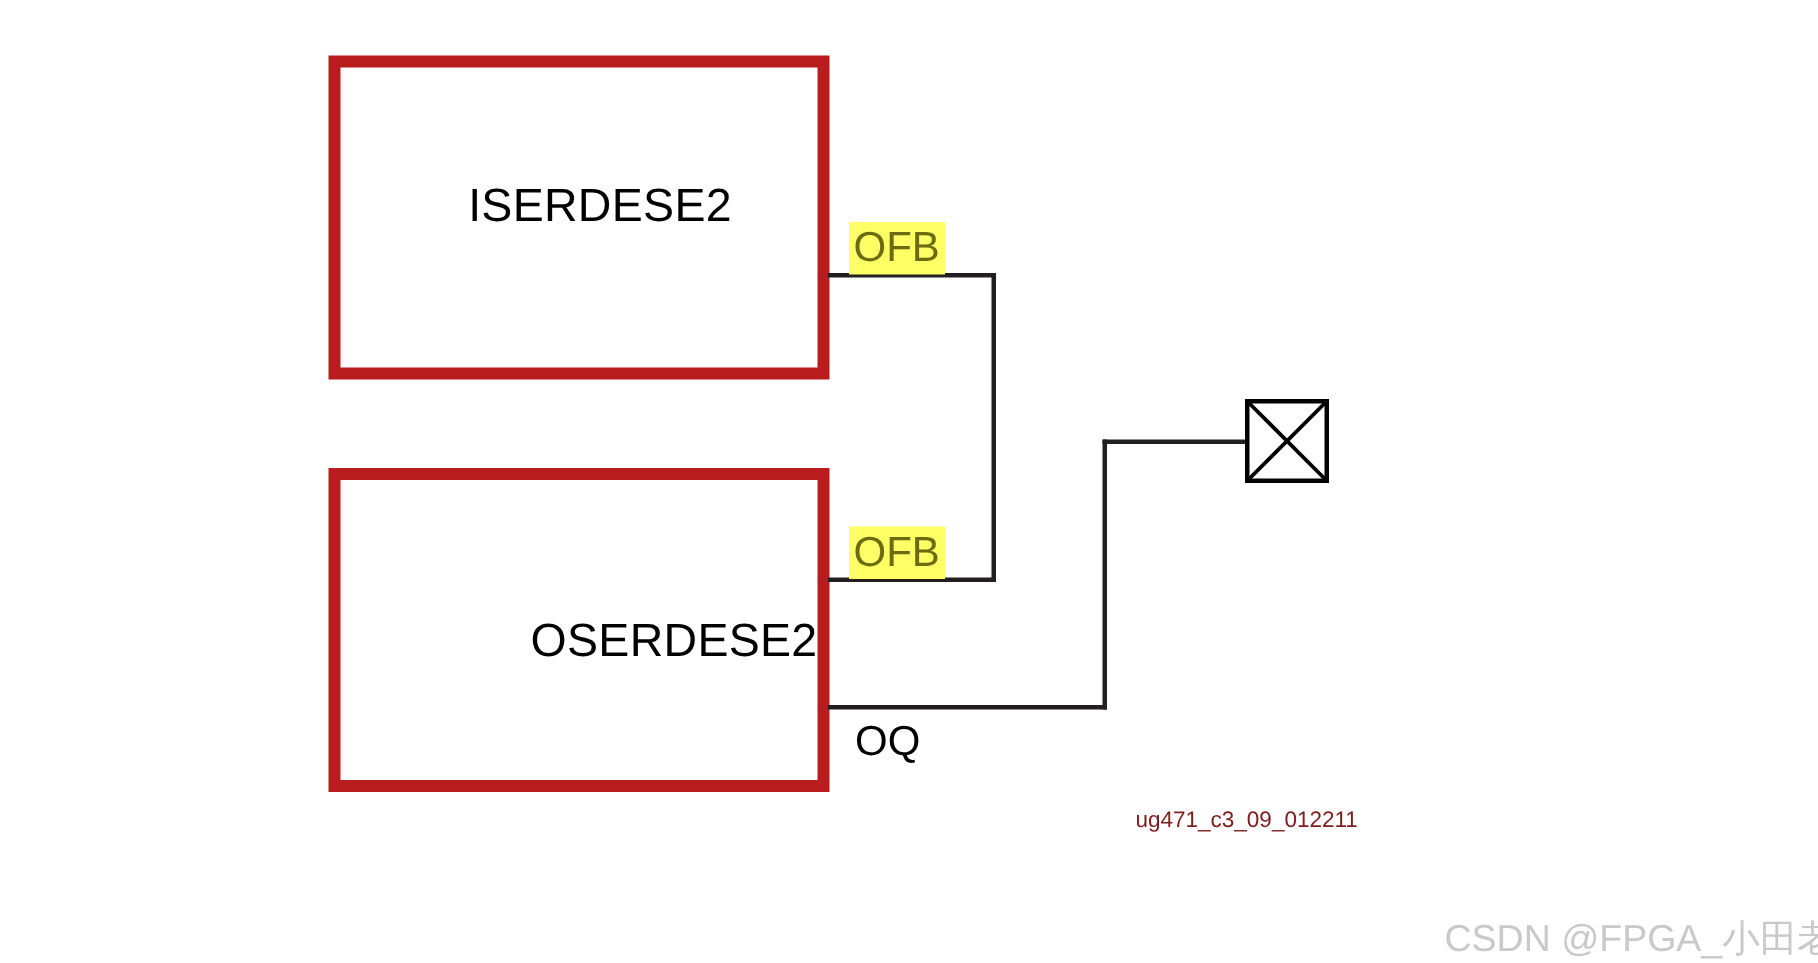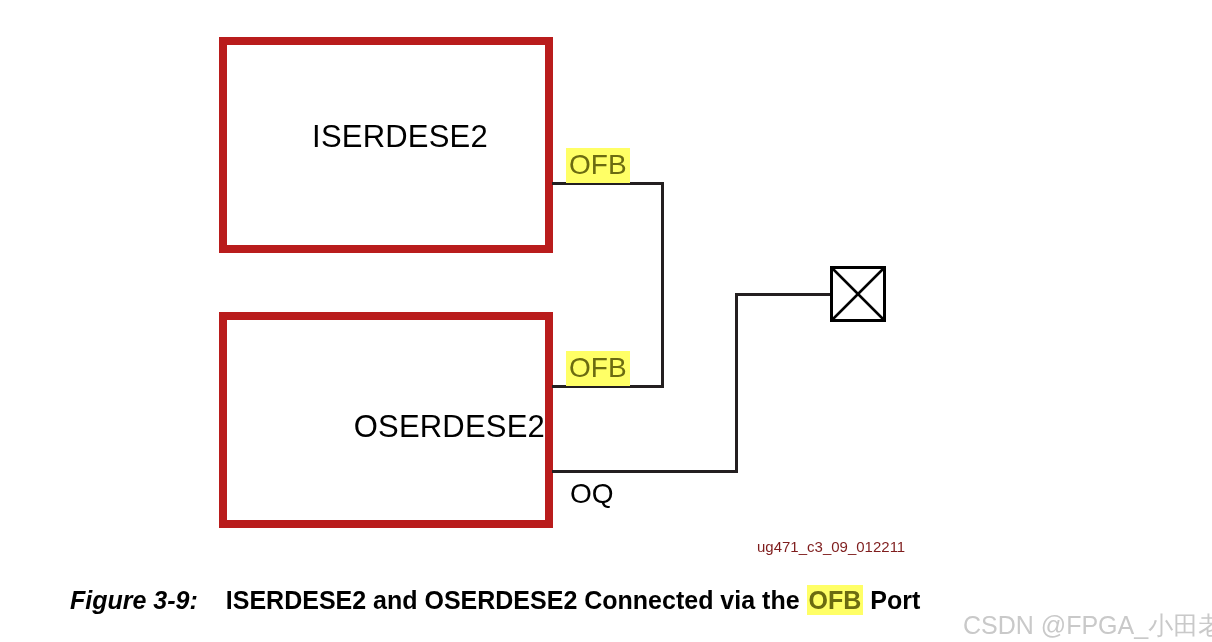--- a/index.html
+++ b/index.html
@@ -169,22 +169,16 @@
   </svg>
 
   <span id="port-iserdese2-ofb" class="port-label highlight">OFB</span>
 
   <span id="port-oserdese2-ofb" class="port-label highlight">OFB</span>
 
   <span id="port-oserdese2-oq" class="port-label plain">OQ</span>
 
   <div id="figure-id">ug471_c3_09_012211</div>
 
-  <div id="figure-caption">
-    <span id="caption-number">Figure 3-9:</span>
-    <span id="caption-title">
-      <span>ISERDESE2 and OSERDESE2 Connected via the </span><span class="hl">OFB</span><span> Port</span>
-    </span>
-  </div>
 
   <div id="watermark">CSDN @FPGA_小田老师</div>
 
 </div>
 
 </body></html>

